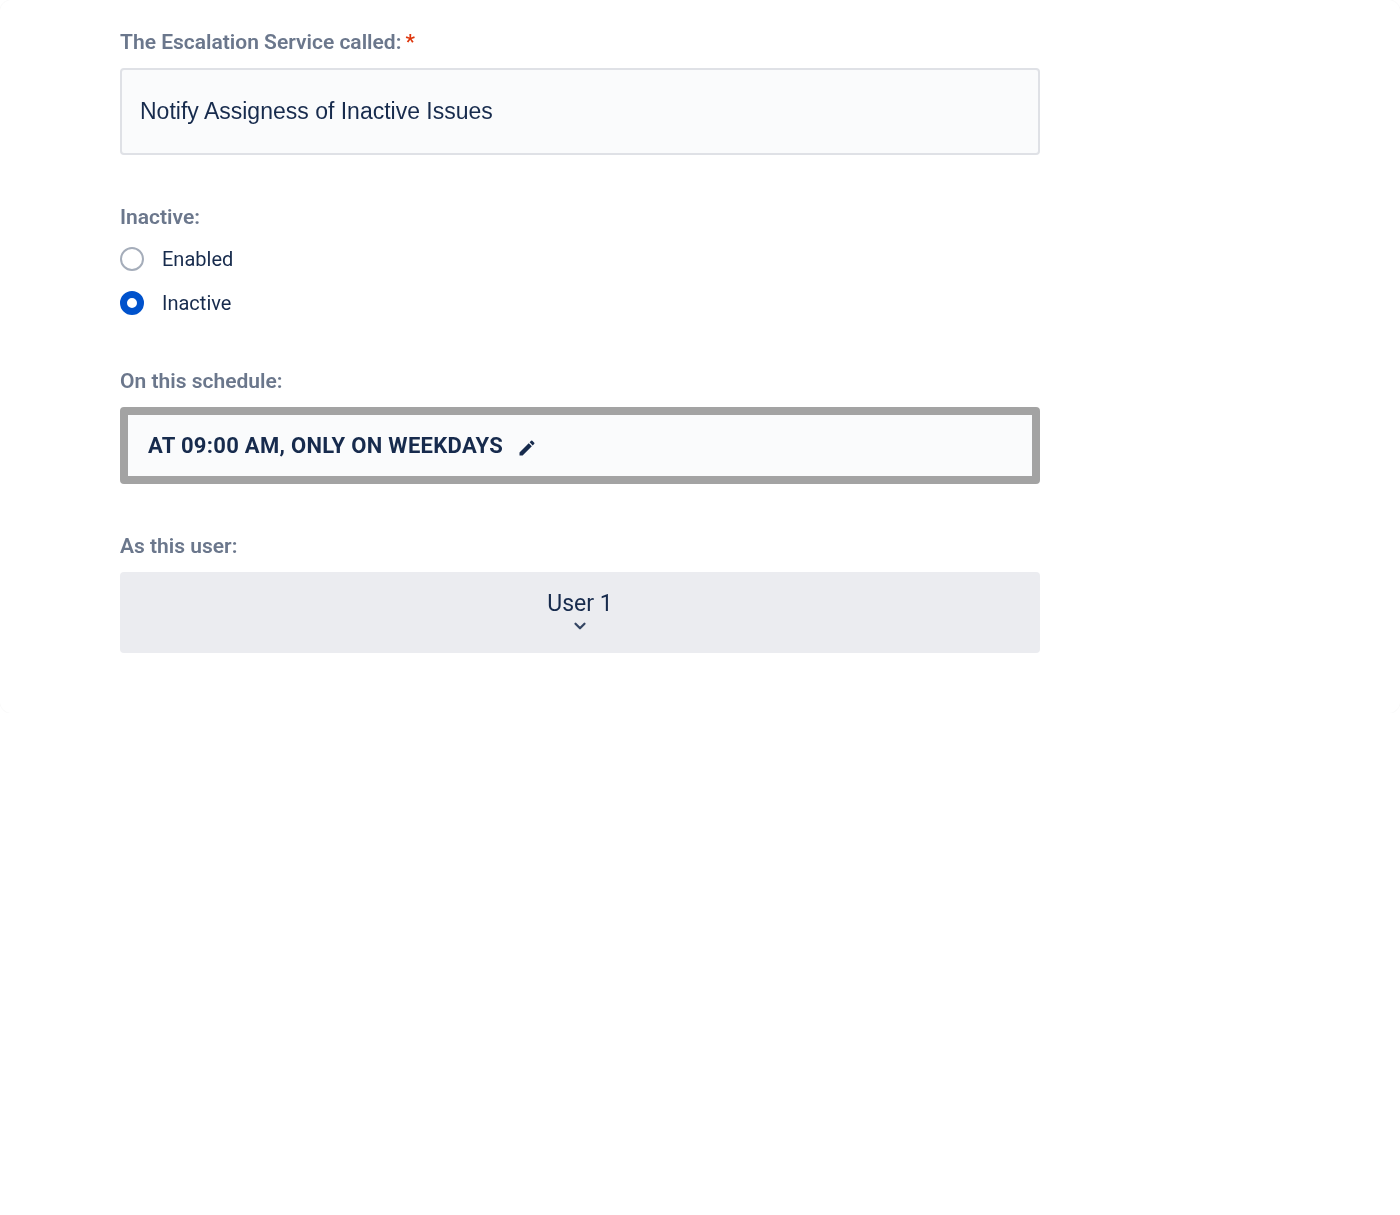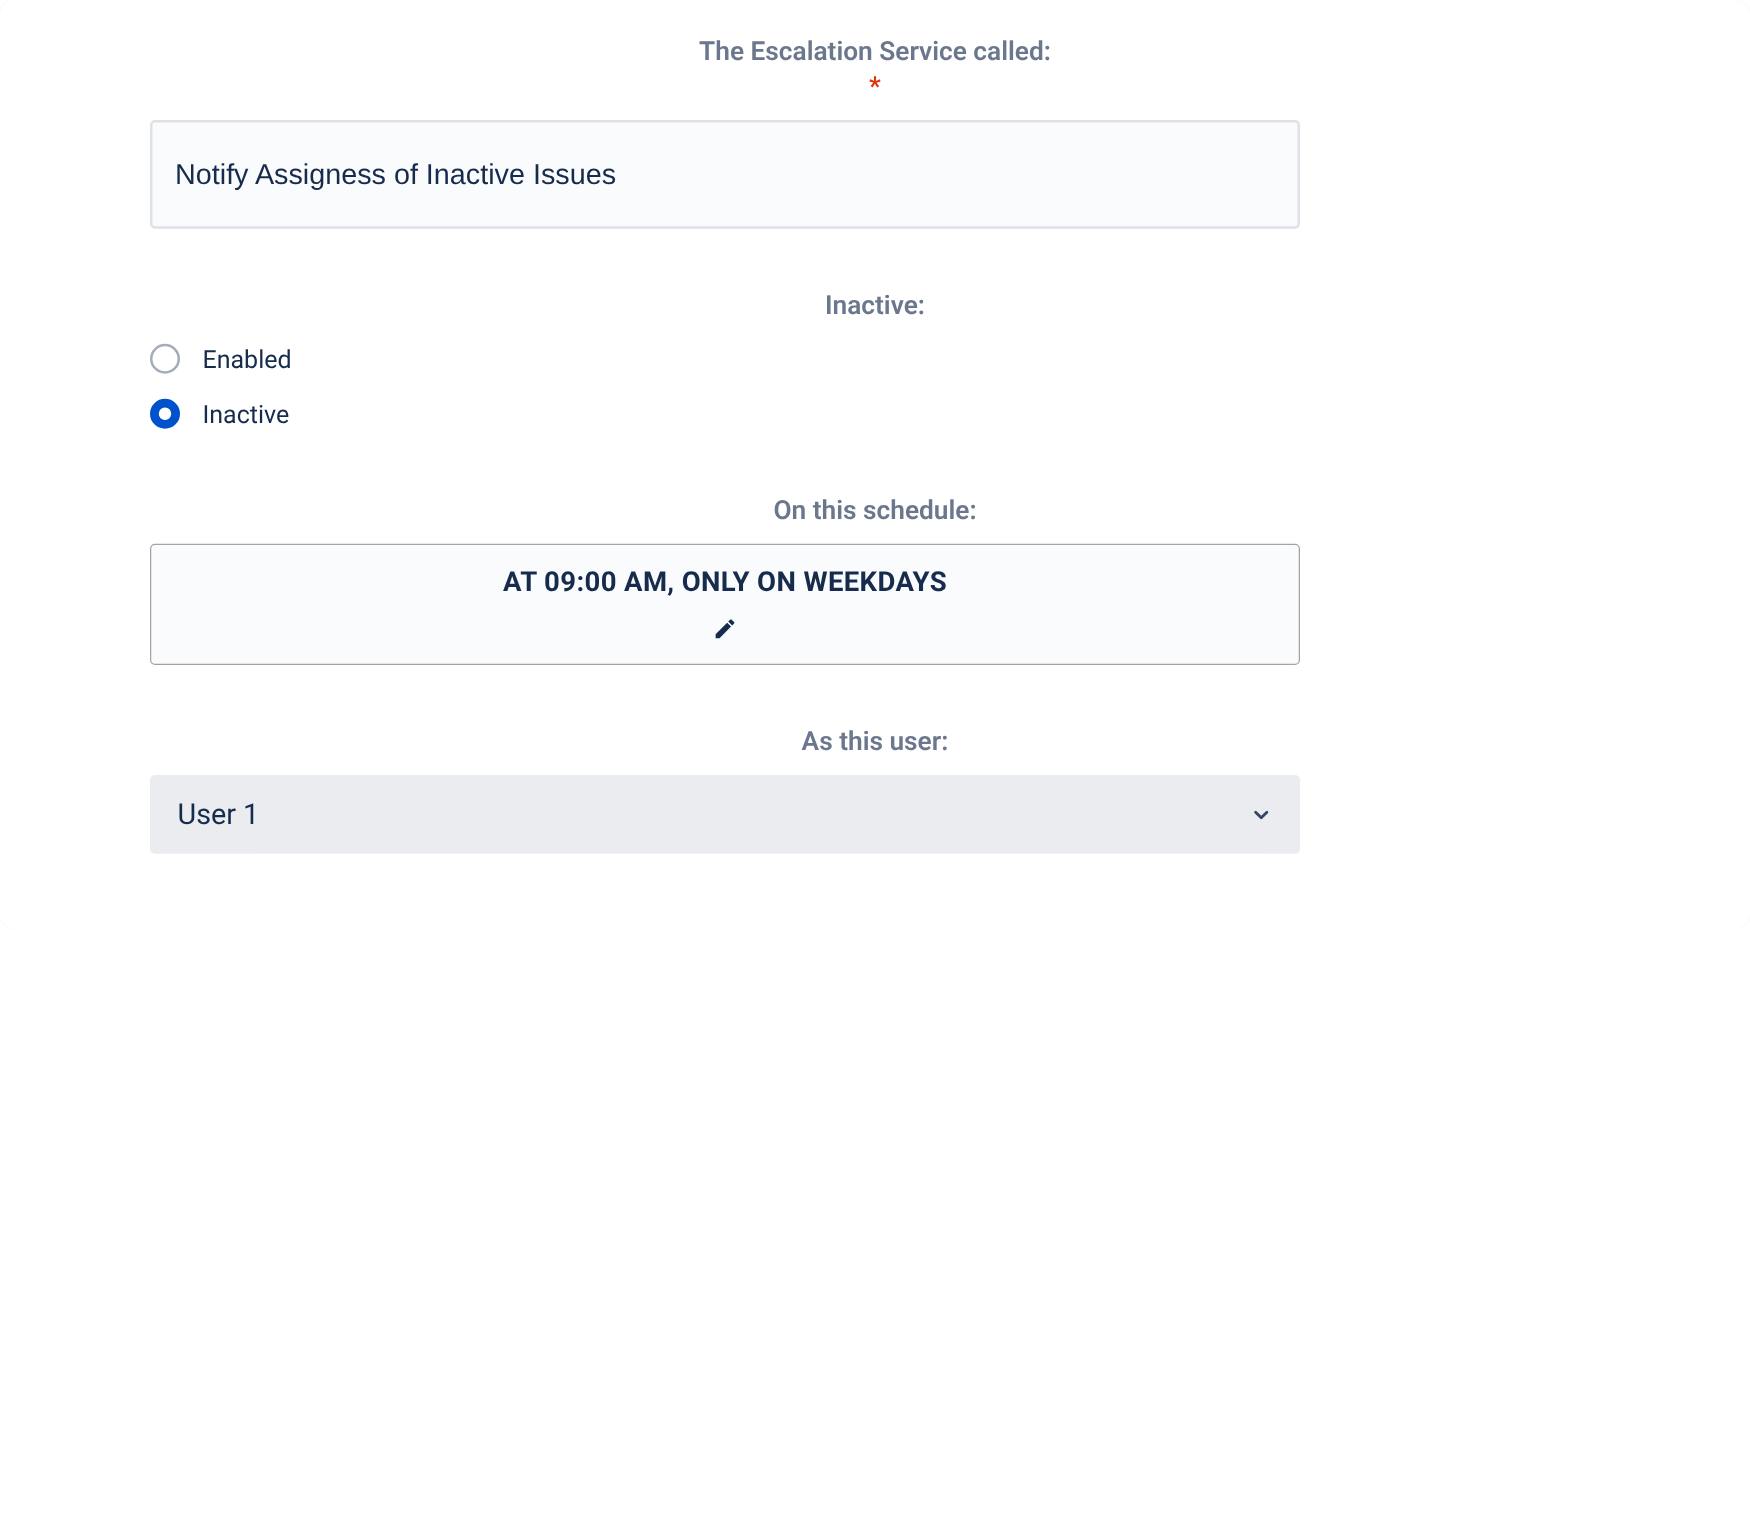--- a/index.html
+++ b/index.html
@@ -23,21 +23,20 @@
       margin-bottom: 50px;
     }
     .label {
       font-size: 21px;
       font-weight: 600;
       color: #6B778C;
       margin-bottom: 14px;
       display: flex;
       align-items: center;
       gap: 4px;
-      flex-direction: column;
     }
     .required {
       color: #DE350B;
     }
     .text-input {
       width: 100%;
       max-width: 920px;
       font-size: 23px;
       color: #172B4D;
       background: #FAFBFC;
@@ -79,27 +78,26 @@
       border: 7px solid #0052CC;
       background: #fff;
     }
     .radio-label {
       font-size: 20px;
       color: #172B4D;
     }
     .schedule-box {
       max-width: 920px;
       background: #FAFBFC;
-      border: 1px solid #a3a3a3;
+      border: 8px solid #a3a3a3;
       border-radius: 4px;
       padding: 18px 20px;
       display: flex;
-      align-items: center;
+      align-items: flex-end;
       gap: 14px;
-      flex-direction: column;
     }
     .schedule-text {
       font-size: 22px;
       font-weight: 700;
       color: #172B4D;
       letter-spacing: 0.3px;
     }
     .pencil-icon {
       width: 20px;
       height: 20px;
@@ -141,25 +139,26 @@
     .issues-found {
       font-size: 23px;
       color: #0052CC;
       margin-top: 22px;
       cursor: pointer;
     }
     .select-box {
       max-width: 920px;
       background: #EBECF0;
       border-radius: 4px;
-      padding: 18px 22px;
+      padding: 18px 37px;
       display: flex;
       align-items: center;
       justify-content: space-between;
       cursor: pointer;
+      flex-direction: column;
     }
     .select-value {
       font-size: 23px;
       color: #172B4D;
     }
     .chevron-icon {
       width: 18px;
       height: 18px;
       color: #344563;
     }

